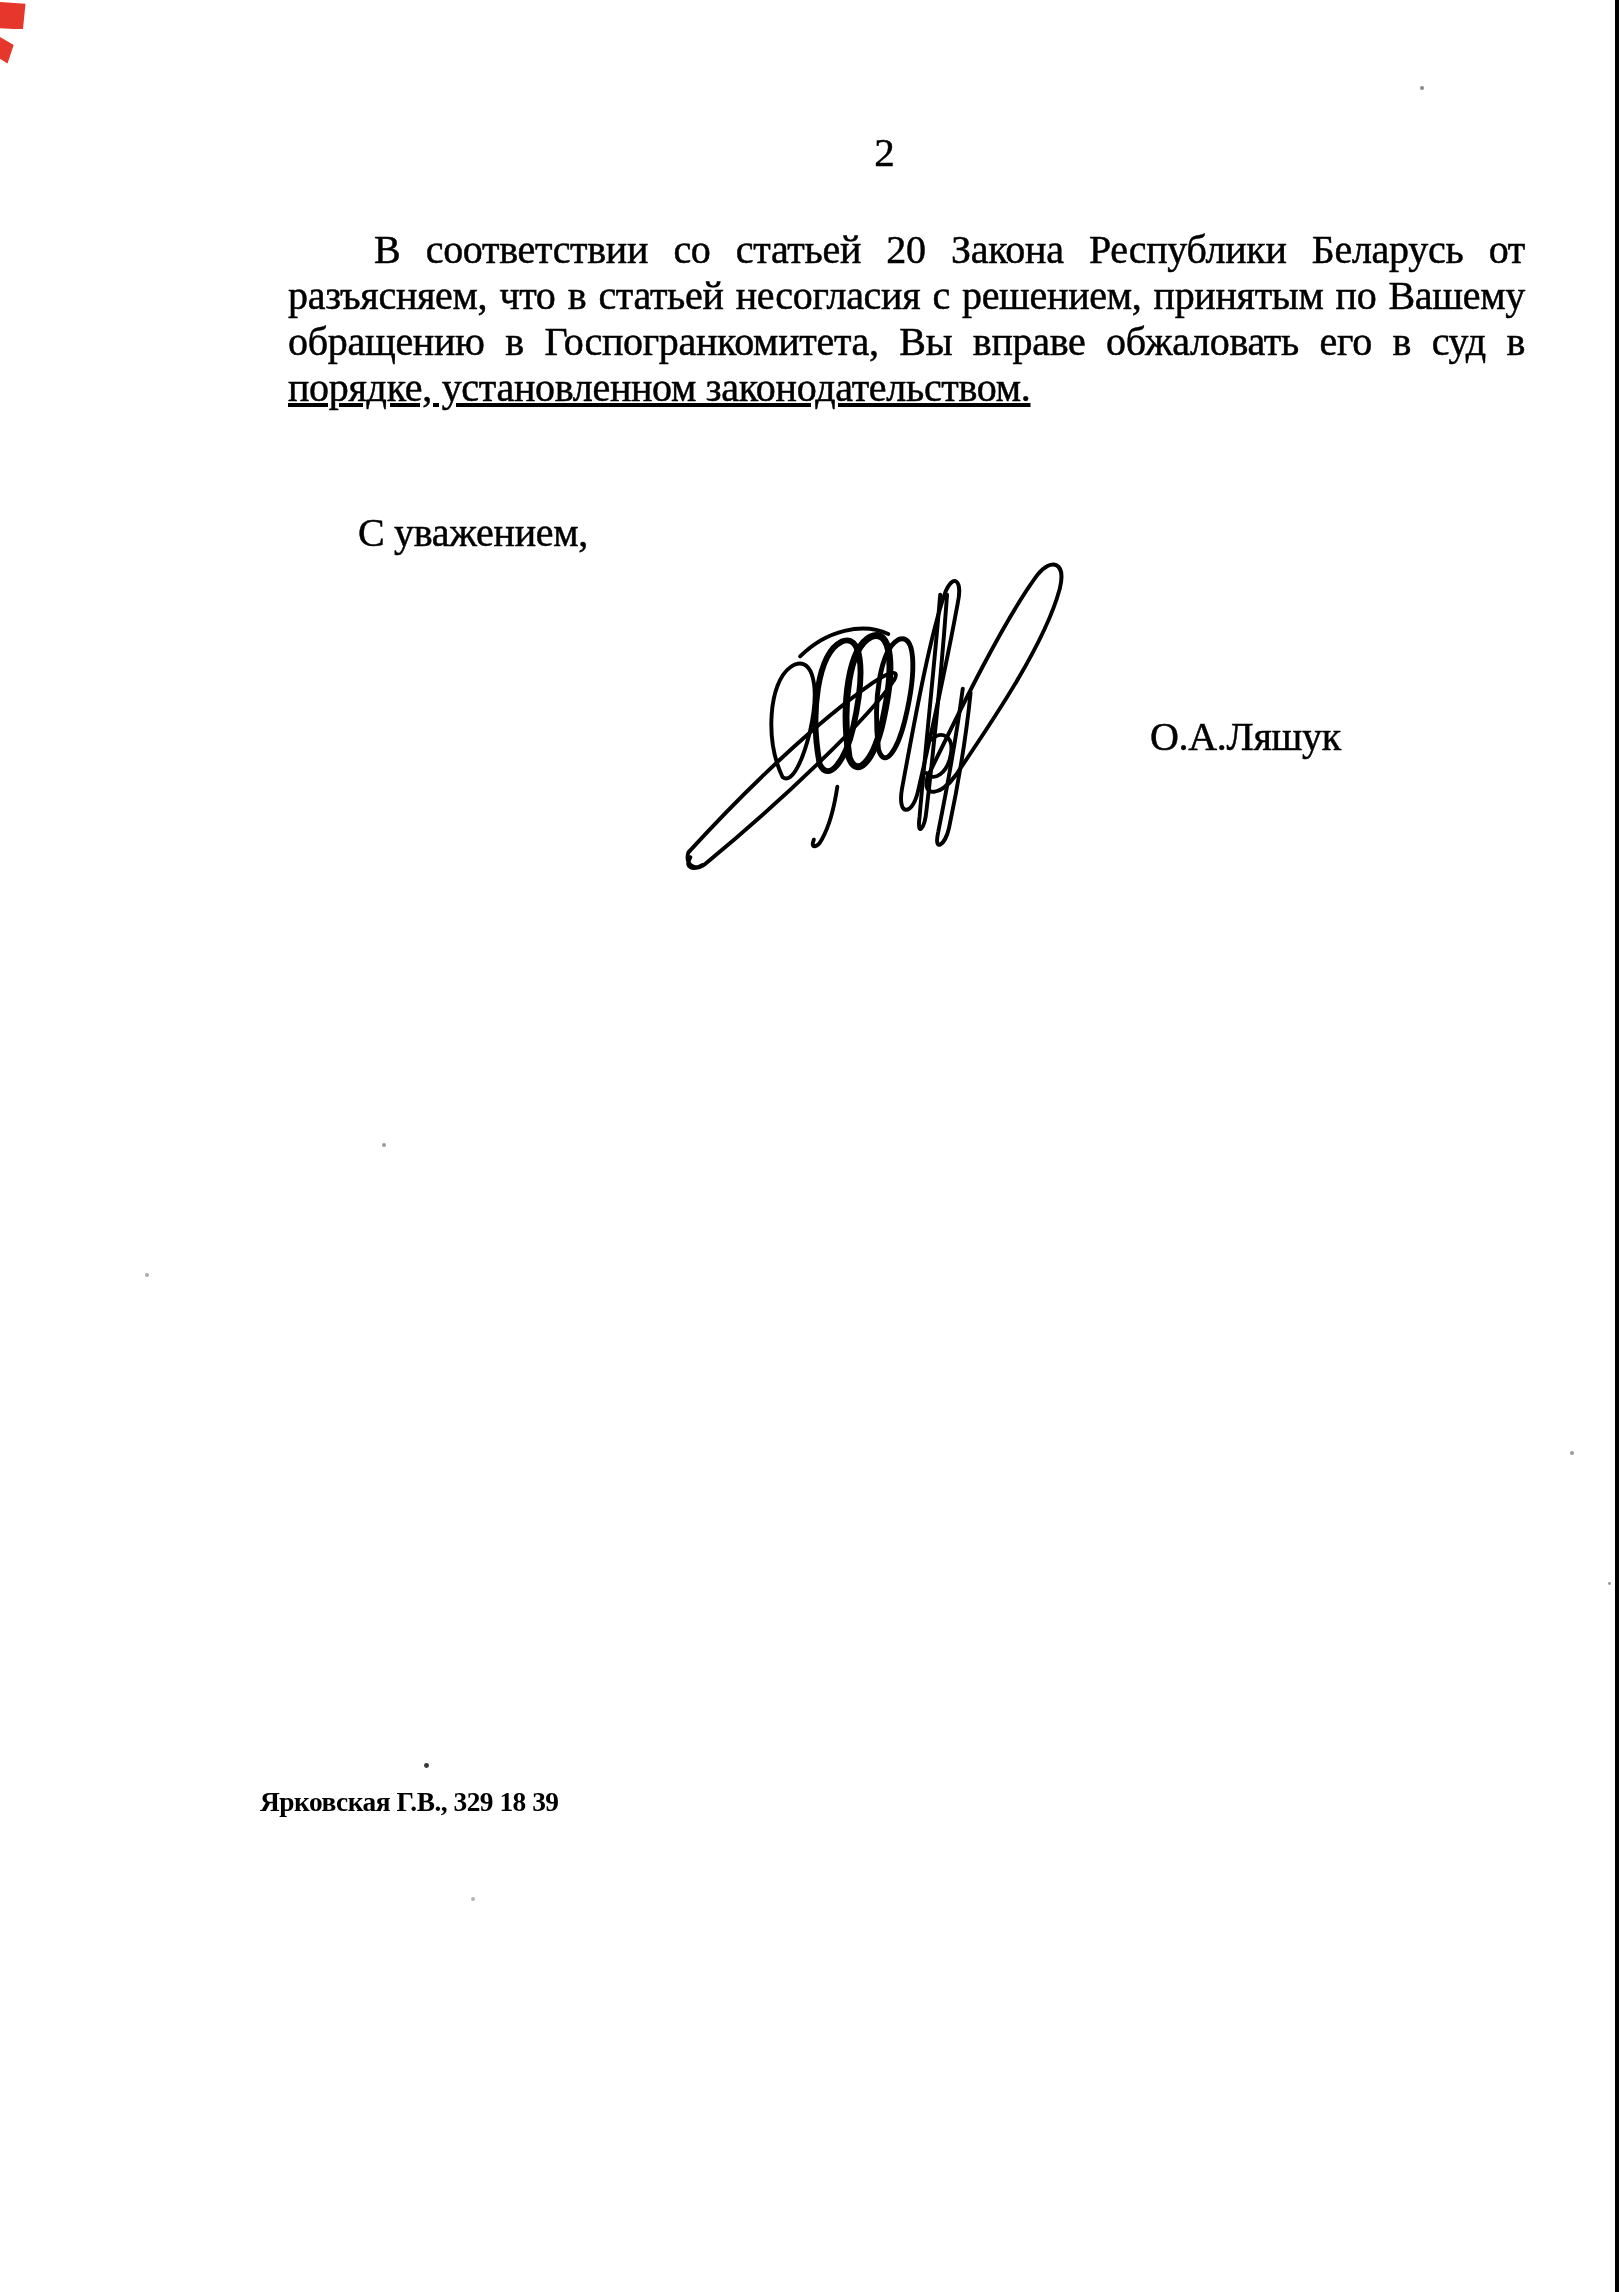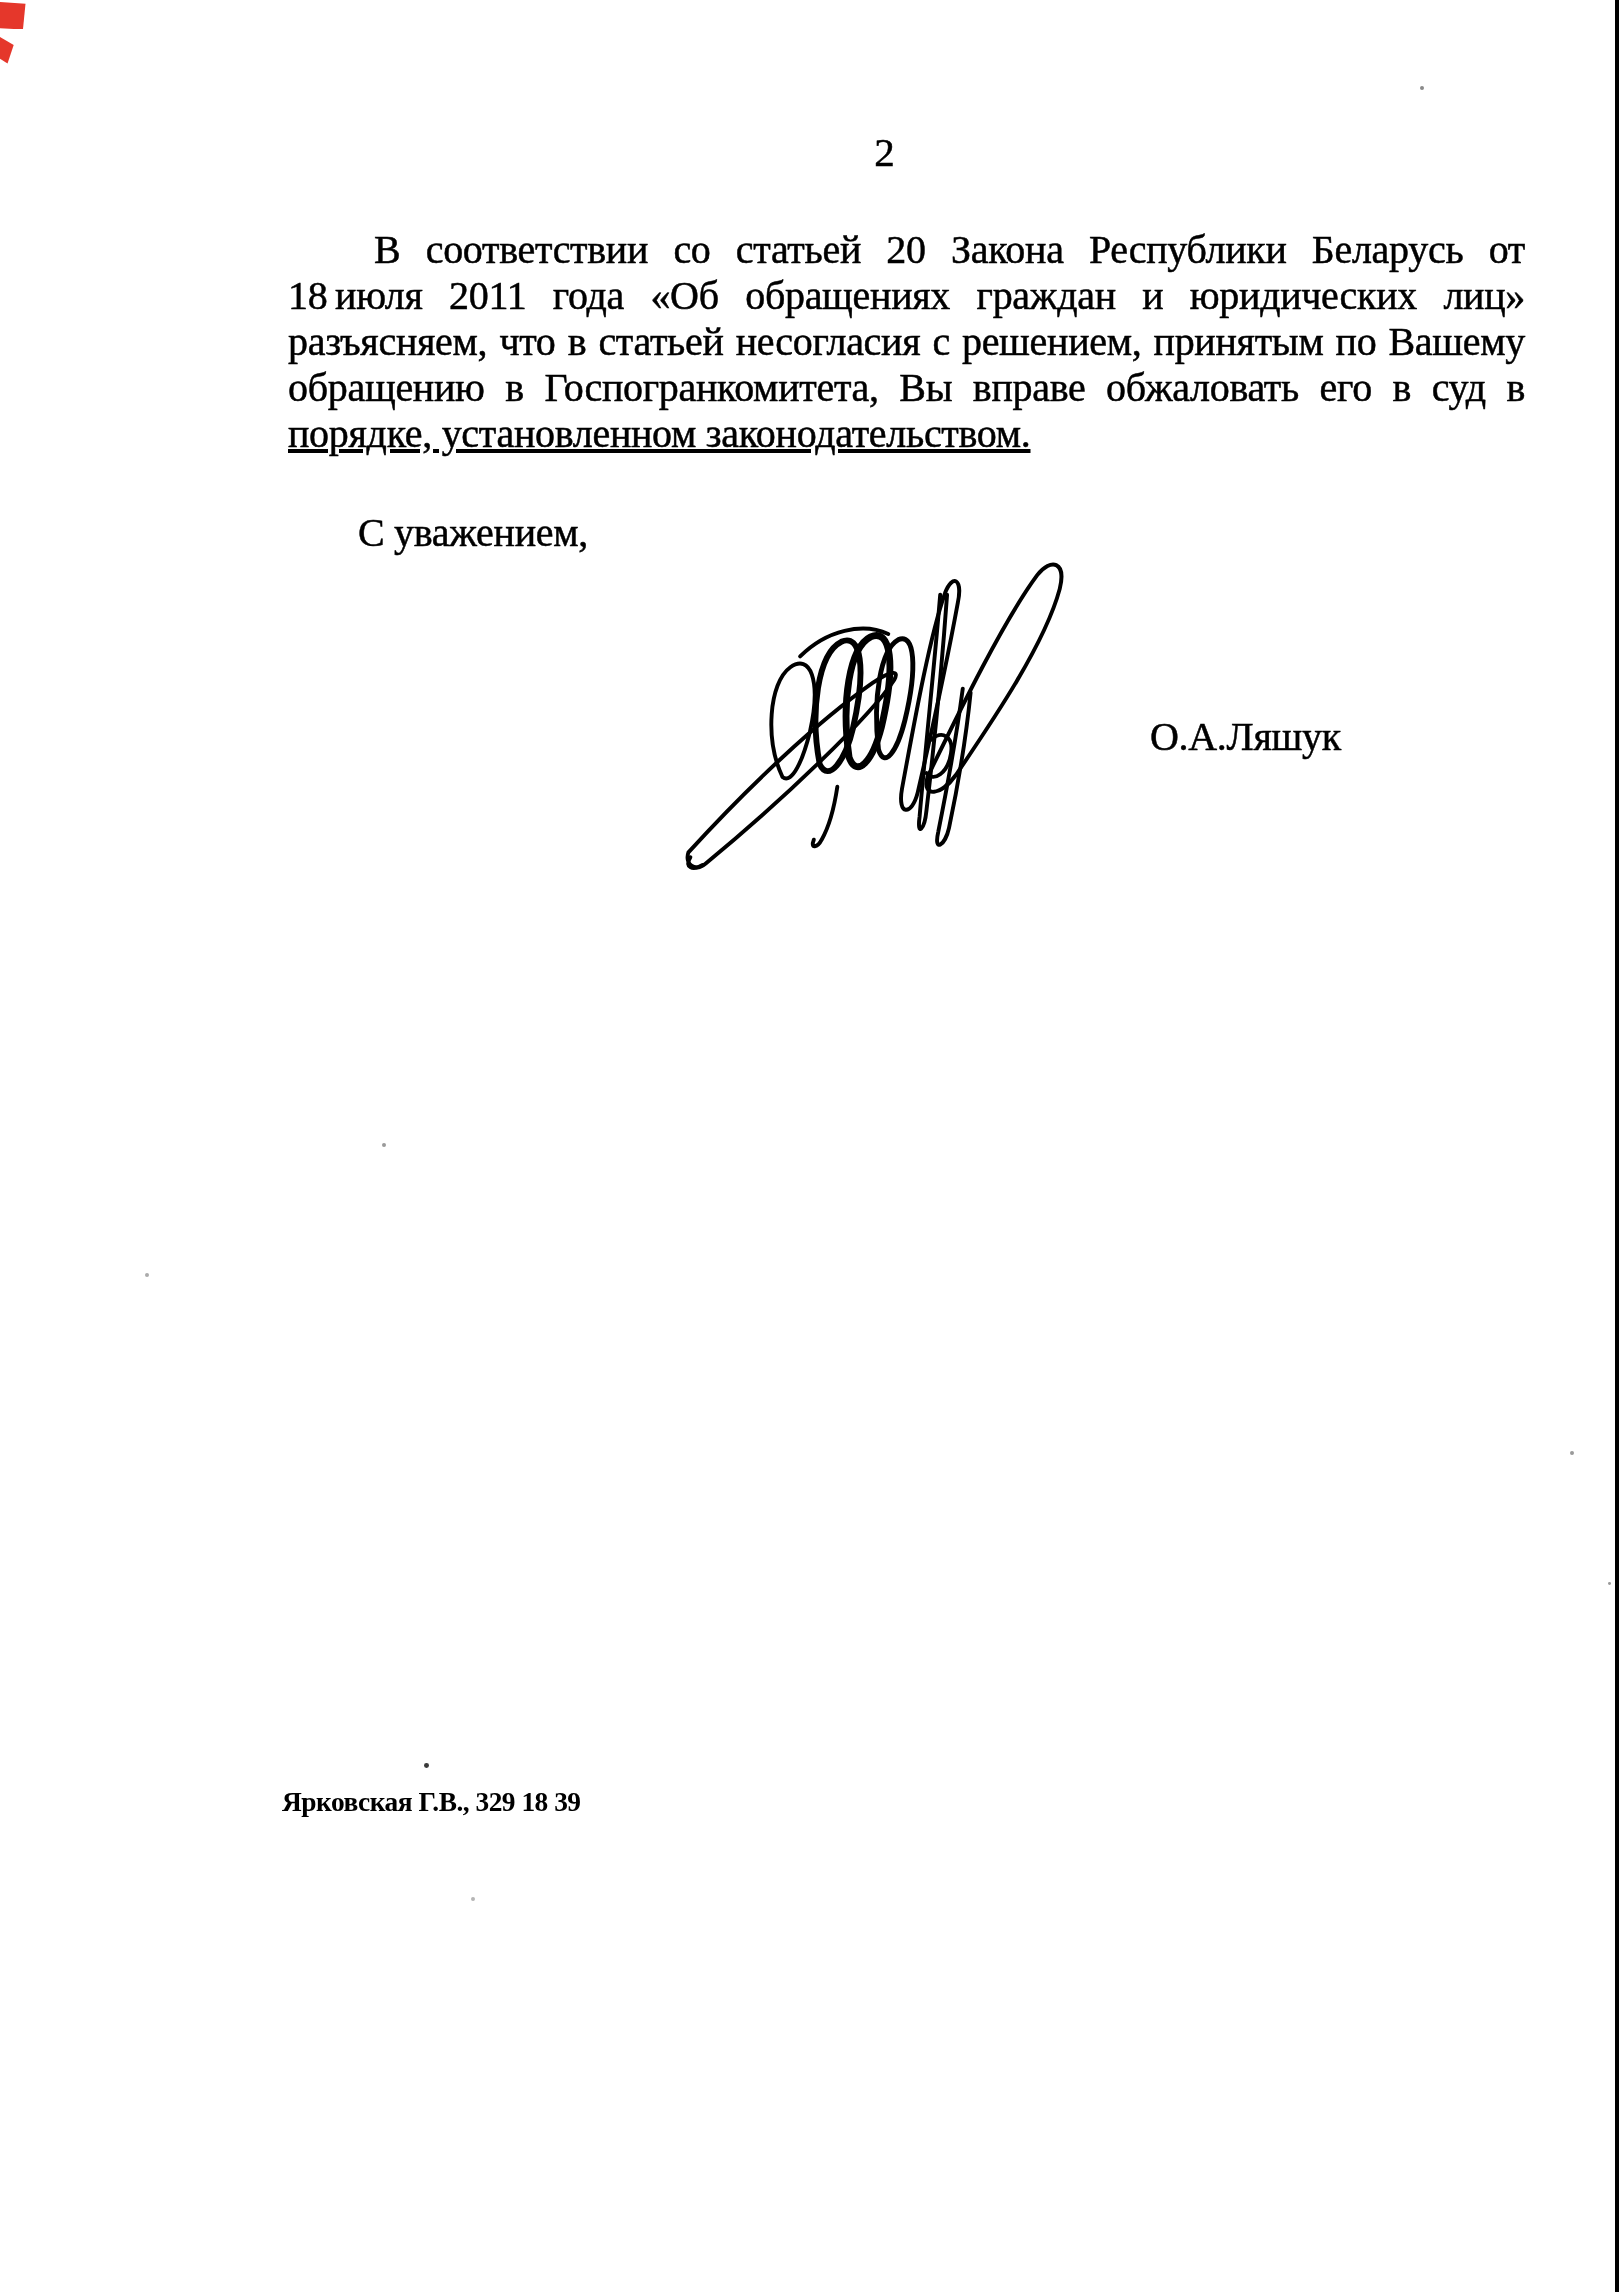--- a/index.html
+++ b/index.html
@@ -98,21 +98,21 @@
     white-space: nowrap;
     margin-top: 44px;
   }
   .signature {
     position: absolute;
     left: 655px; top: 534px;
     width: 446px; height: 338px;
   }
   .footer-contact {
     position: absolute;
-    left: 282px; top: 1788px;
+    left: 260px; top: 1788px;
     font-size: 27.4px;
     line-height: 29px;
     font-weight: bold;
     letter-spacing: -0.5px;
     white-space: nowrap;
   }
   .speck {
     position: absolute;
     border-radius: 50%;
   }
@@ -136,21 +136,20 @@
 <div class="page">
 
   <div class="edge-line"></div>
   <div class="red-mark-1"></div>
   <div class="red-mark-2"></div>
 
   <div class="page-number doc-text">2</div>
 
   <div class="paragraph doc-text">
     <div class="pline pline-first">В соответствии со статьей 20 Закона Республики Беларусь от</div>
-    <div class="pline">18 июля 2011 года «Об обращениях граждан и юридических лиц»</div>
     <div class="pline">разъясняем, что в статьей несогласия с решением, принятым по Вашему</div>
     <div class="pline">обращению в Госпогранкомитета, Вы вправе обжаловать его в суд в</div>
     <div class="pline pline-last">порядке, установленном законодательством.</div>
   </div>
 
   <div class="closing doc-text">С уважением,</div>
 
 
   <svg class="signature" viewBox="0 0 455 345" xmlns="http://www.w3.org/2000/svg">
     <path class="sig-stroke" stroke-width="4" d="M34,325 C95,258 165,192 222,152 C240,140 250,138 244,149 C220,186 130,272 52,336 C40,346 30,336 34,325"></path>

